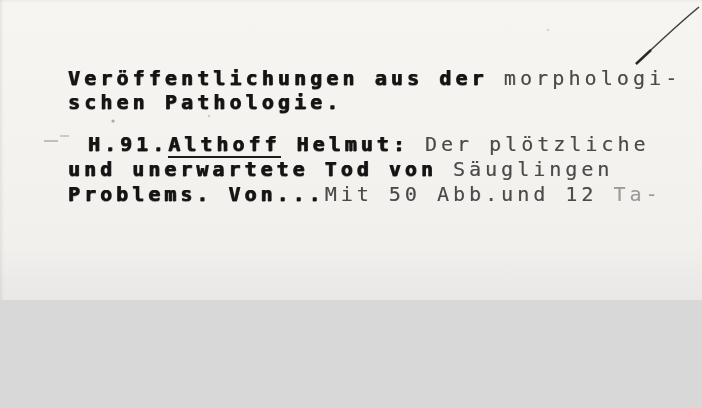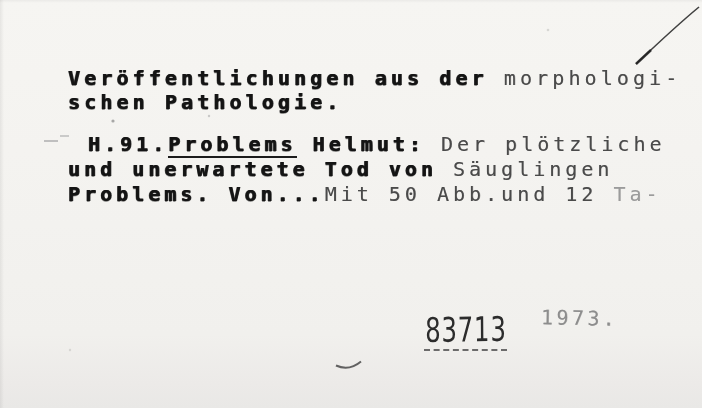--- a/index.html
+++ b/index.html
@@ -1,20 +1,20 @@
 <!DOCTYPE html>
 <html><head>
 <meta charset="utf-8">
 <style>
   html, body { margin: 0; padding: 0; background: #d8d8d8; }
 
   .card {
     position: relative;
     width: 702px;
-    height: 408px;
+    height: 300px;
     overflow: hidden;
     background: linear-gradient(180deg, #f6f5f2 0%, #f3f2ef 55%, #f1f0ed 82%, #eceae8 94%, #e9e8e6 100%);
     font-family: "DejaVu Sans Mono", monospace;
   }
   .card::before {
     content: "";
     position: absolute; left: 0; top: 0; bottom: 0; width: 4px;
     background: linear-gradient(90deg, rgba(90,90,90,0.10), rgba(90,90,90,0));
     pointer-events: none;
   }
@@ -100,21 +100,21 @@
 <body>
 
 <div class="card">
 
   <div class="typed title-block">
     <div class="line"><span class="t-heavy">Veröffentlichungen aus der </span><span class="t-mid">morphologi-</span></div>
     <div class="line"><span class="t-heavy">schen Pathologie.</span></div>
   </div>
 
   <div class="typed entry-block">
-    <div class="line line-indent"><span class="t-heavy">H.91.</span><span class="t-heavy underlined">Problems</span><span class="t-heavy"> Helmut: </span><span class="t-mid">Der plötzliche</span></div>
+    <div class="line line-indent"><span class="t-heavy">H.91.</span><span class="t-heavy underlined">Althoff</span><span class="t-heavy"> Helmut: </span><span class="t-mid">Der plötzliche</span></div>
     <div class="line"><span class="t-heavy">und unerwartete Tod von </span><span class="t-mid">Säuglingen</span></div>
     <div class="line"><span class="t-heavy">Problems. Von...</span><span class="t-mid">Mit 50 Abb.und 12 </span><span class="t-faint">Ta-</span></div>
   </div>
 
   <div class="year-stamp">1973.</div>
 
   <div class="shelf-number">83713</div>
   <div class="shelf-underline"></div>
 
   <svg class="marks-overlay" width="702" height="408" viewBox="0 0 702 408" xmlns="http://www.w3.org/2000/svg">

